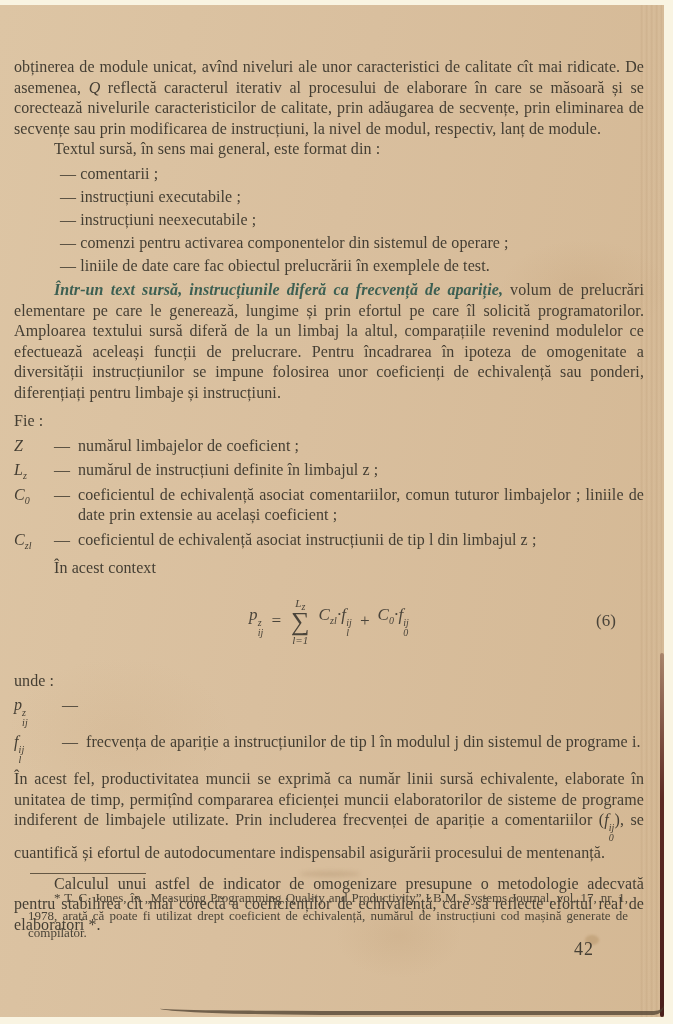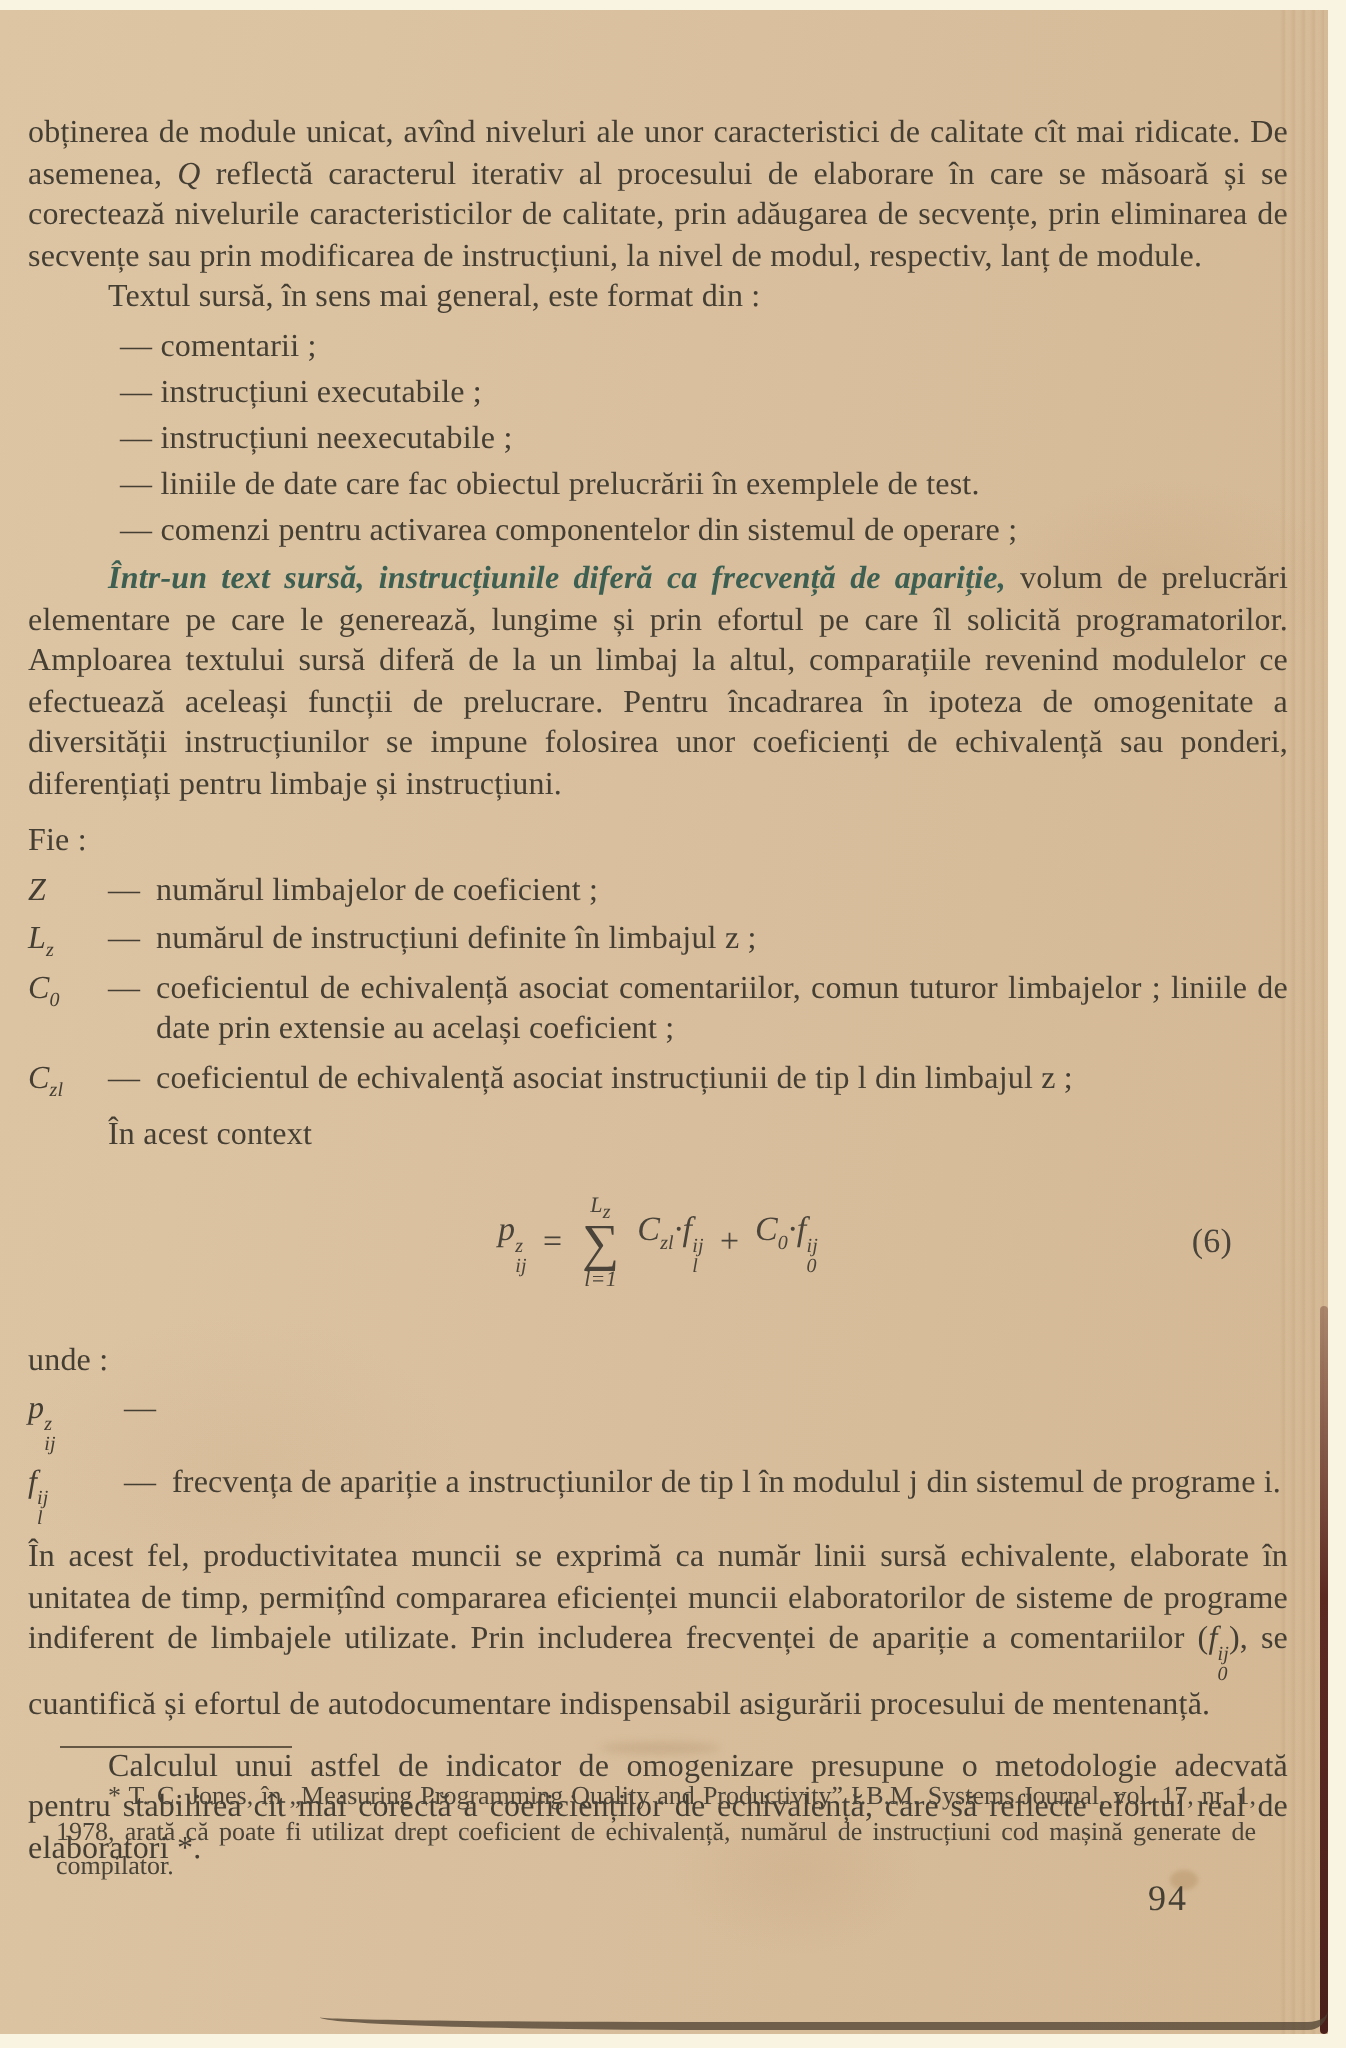--- a/index.html
+++ b/index.html
@@ -120,22 +120,22 @@
     <div class="content">
 
       <p><span>obținerea de module unicat, avînd niveluri ale unor caracteristici de calitate cît mai ridicate. De asemenea, </span><span class="var">Q</span><span> reflectă caracterul iterativ al procesului de elaborare în care se măsoară și se corectează nivelurile caracteristicilor de calitate, prin adăugarea de secvențe, prin eliminarea de secvențe sau prin modificarea de instrucțiuni, la nivel de modul, respectiv, lanț de module.</span></p>
 
       <p class="indent">Textul sursă, în sens mai general, este format din :</p>
 
       <div class="list">
         <div class="list-item">— comentarii ;</div>
         <div class="list-item">— instrucțiuni executabile ;</div>
         <div class="list-item">— instrucțiuni neexecutabile ;</div>
+        <div class="list-item">— comenzi pentru activarea componentelor din sistemul de operare ;</div>
         <div class="list-item">— liniile de date care fac obiectul prelucrării în exemplele de test.</div>
-        <div class="list-item">— comenzi pentru activarea componentelor din sistemul de operare ;</div>
       </div>
 
       <p class="indent"><span class="lead-italic">Într-un text sursă, instrucțiunile diferă ca frecvență de apariție,</span><span> volum de prelucrări elementare pe care le generează, lungime și prin efortul pe care îl solicită programatorilor. Amploarea textului sursă diferă de la un limbaj la altul, comparațiile revenind modulelor ce efectuează aceleași funcții de prelucrare. Pentru încadrarea în ipoteza de omogenitate a diversității instrucțiunilor se impune folosirea unor coeficienți de echivalență sau ponderi, diferențiați pentru limbaje și instrucțiuni.</span></p>
 
       <p class="fie">Fie :</p>
 
       <div class="def-row">
         <span class="def-sym"><span>Z</span><sub></sub></span>
         <span class="def-dash">—</span>
         <span class="def-text">numărul limbajelor de coeficient ;</span>
@@ -211,15 +211,15 @@
 
       <p class="para5 indent">Calculul unui astfel de indicator de omogenizare presupune o metodologie adecvată pentru stabilirea cît mai corectă a coeficienților de echivalență, care să reflecte efortul real de elaboratori *.</p>
 
     </div>
 
     <div class="footnote-rule"></div>
     <div class="footnote">
       <span class="fn-text">* T. C. Jones, în „Measuring Programming Quality and Productivity” I.B.M. Systems Journal, vol. 17, nr. 1, 1978, arată că poate fi utilizat drept coeficient de echivalență, numărul de instrucțiuni cod mașină generate de compilator.</span>
     </div>
 
-    <div class="page-number">94</div>
+    <div class="page-number">42</div>
   </div>
 </div>
 
 </body></html>

